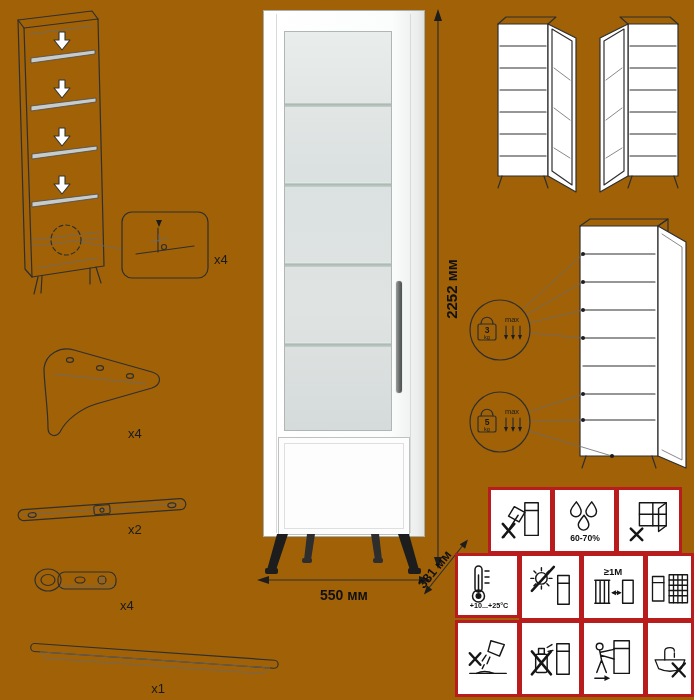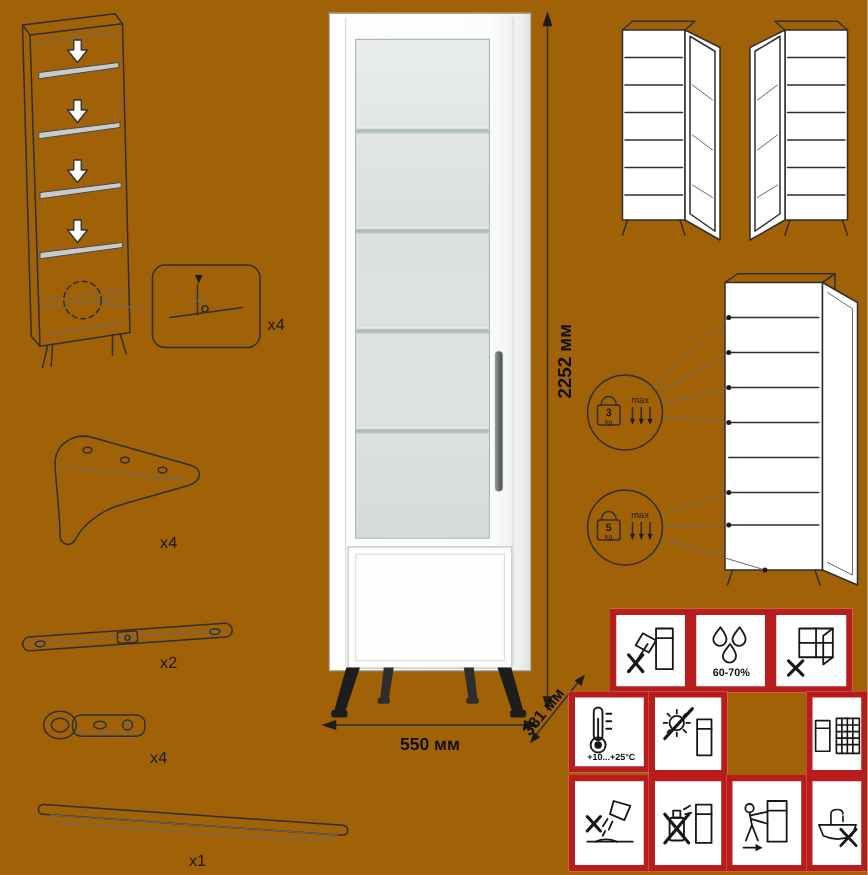--- a/index.html
+++ b/index.html
@@ -18,21 +18,21 @@
   .grayFill{fill:#2e2e2e;stroke:none;}
   
   .cab-body{left:263px;top:10px;width:160px;height:525px;background:linear-gradient(90deg,#ffffff 0%,#fbfcfc 80%,#eceeee 96%,#dfe2e1 100%);border:1px solid #a9adac;}
   .cab-seam{position:absolute;top:3px;width:1px;height:519px;background:#d7dad9;}
   .cab-glass{position:absolute;left:20px;top:20px;width:106px;height:398px;border:1px solid #b0b6b4;background:linear-gradient(180deg,#e9edec,#dbe1e0 35%,#dfe4e3 70%,#d5dbda);}
   .glass-shelf{position:absolute;left:0;width:100%;height:5px;background:linear-gradient(180deg,#f0f4f2,#a9b8b1 45%,#c6d0cc);}
   .cab-handle{position:absolute;left:132px;top:270px;width:6px;height:112px;border-radius:3px;background:linear-gradient(90deg,#9a9e9d,#636866 60%,#4c504f);box-shadow:0 0 1px rgba(0,0,0,.45);}
   .cab-bottom-panel{position:absolute;left:14px;top:426px;width:130px;height:96px;border:1px solid #bdc1c0;background:#fdfdfd;}
   .cab-bottom-inner{position:absolute;left:5px;top:5px;right:5px;bottom:5px;border:1px solid #dde0df;}
   
-  .care-cell{position:absolute;border:5px solid #b91c1c;display:flex;align-items:center;justify-content:center;background:#fff;box-sizing:border-box;}
+  .care-cell{position:absolute;border:3px solid #b91c1c;display:flex;align-items:center;justify-content:center;background:#fff;box-sizing:border-box;}
   .care-cell svg *:not(text){stroke:#161616;fill:none;stroke-width:1.5;stroke-linecap:round;stroke-linejoin:round;}
   .care-cell svg .fillDark{fill:#161616;stroke:none;}
   .care-cell svg .xmark{stroke-width:2.6;}
   .icT{fill:#111;}
 </style>
 </head>
 <body>
 
 <div id="canvas">
 
@@ -267,20 +267,30 @@
   </div>
   <div class="care-cell" style="left:519px;top:553px;width:63px;height:68px">
     <svg width="46" height="46" viewBox="0 0 48 48">
       <circle cx="14" cy="15" r="6"></circle>
       <path d="M14 4 V7 M14 23 V26 M3 15 H6 M22 15 H25 M6.2 7.2 L8.3 9.3 M19.7 20.7 L21.8 22.8 M6.2 22.8 L8.3 20.7 M19.7 9.3 L21.8 7.2"></path>
       <rect x="31" y="12" width="12" height="30"></rect>
       <line x1="31" y1="20" x2="43" y2="20"></line>
       <path class="xmark" d="M4 28 L27 3"></path>
     </svg>
   </div>
+  <div class="care-cell" style="left:581px;top:553px;width:65px;height:68px">
+    <svg width="46" height="46" viewBox="0 0 48 48">
+      <text class="icT" x="23" y="11" font-size="10" font-weight="bold" text-anchor="middle">≥1M</text>
+      <path d="M5 17 V41 M9.5 17 V41 M14 17 V41 M18.5 17 V41 M4 17 H19.5 M4 41 H19.5"></path>
+      <line x1="23" y1="30" x2="30" y2="30"></line>
+      <polygon class="fillDark" points="21,30 26,27.5 26,32.5"></polygon>
+      <polygon class="fillDark" points="32,30 27,27.5 27,32.5"></polygon>
+      <rect x="33" y="17" width="11" height="24"></rect>
+    </svg>
+  </div>
   <div class="care-cell" style="left:645px;top:553px;width:49px;height:68px">
     <svg width="42" height="46" viewBox="0 0 48 48">
       <rect x="4" y="12" width="13" height="28"></rect>
       <line x1="4" y1="19" x2="17" y2="19"></line>
       <rect x="23" y="10" width="21" height="32"></rect>
       <path d="M28 10 V42 M33 10 V42 M38 10 V42 M23 16 H44 M23 22 H44 M23 28 H44 M23 34 H44"></path>
     </svg>
   </div>
 
   <div class="care-cell" style="left:455px;top:620px;width:65px;height:77px">

